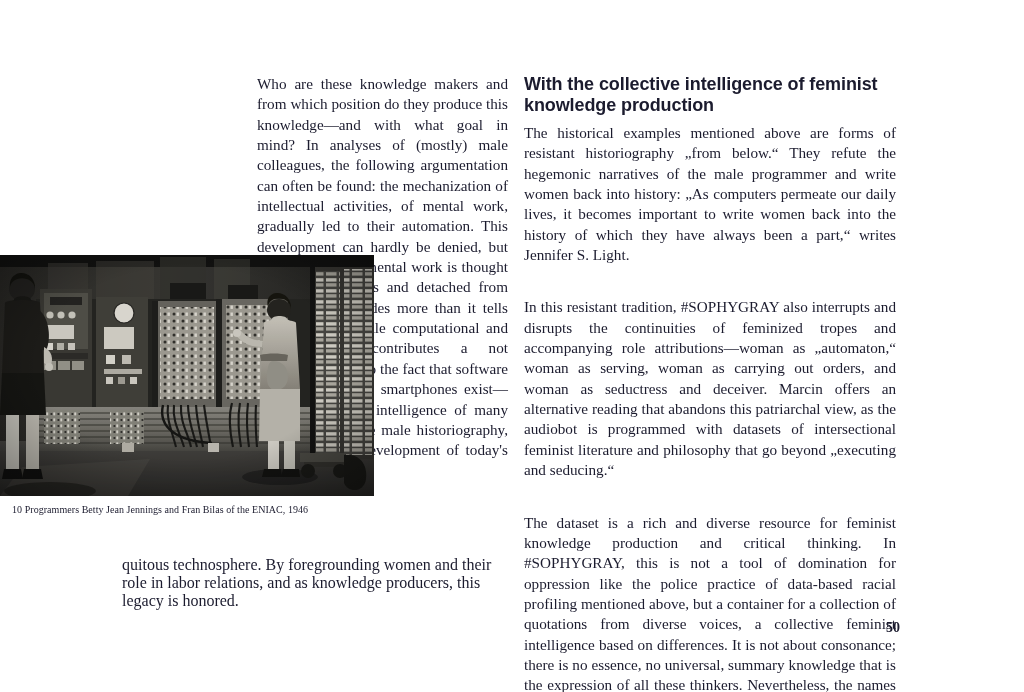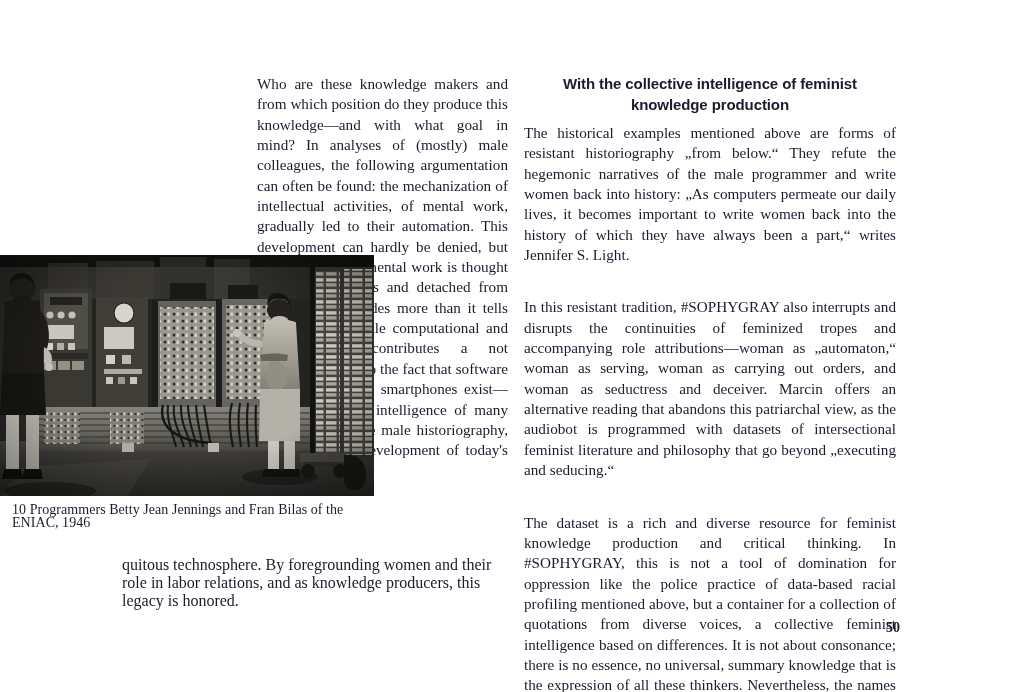--- a/index.html
+++ b/index.html
@@ -68,43 +68,43 @@
   .photo {
     position: relative;
     width: 374px;
     height: 241px;
     overflow: hidden;
     background: #2a2a28;
   }
   .photo svg { display: block; width: 100%; height: 100%; }
   .photo-caption {
     margin: 7px 0 0 12px;
-    font-size: 14px;
+    font-size: 10px;
     line-height: 13px;
     letter-spacing: 0.05px;
     color: #1b1b2e;
     font-family: "Liberation Serif", "DejaVu Serif", serif;
   }
 
   
   .col-right {
     position: absolute;
     left: 524px;
     top: 74px;
     width: 372px;
   }
   .col-right h2 {
     margin: 0 0 0 0;
     font-family: "Liberation Sans", "DejaVu Sans", sans-serif;
     font-weight: bold;
-    font-size: 15px;
+    font-size: 18px;
     line-height: 20.5px;
     letter-spacing: -0.1px;
     color: #1b1b2e;
-    text-align: center;
+    text-align: left;
   }
   .col-right .para { margin-top: 32px; }
   .col-right .para.first { margin-top: 8px; }
 
   
   .folio {
     position: absolute;
     left: 4px;
     top: 620px;
     width: 896px;

